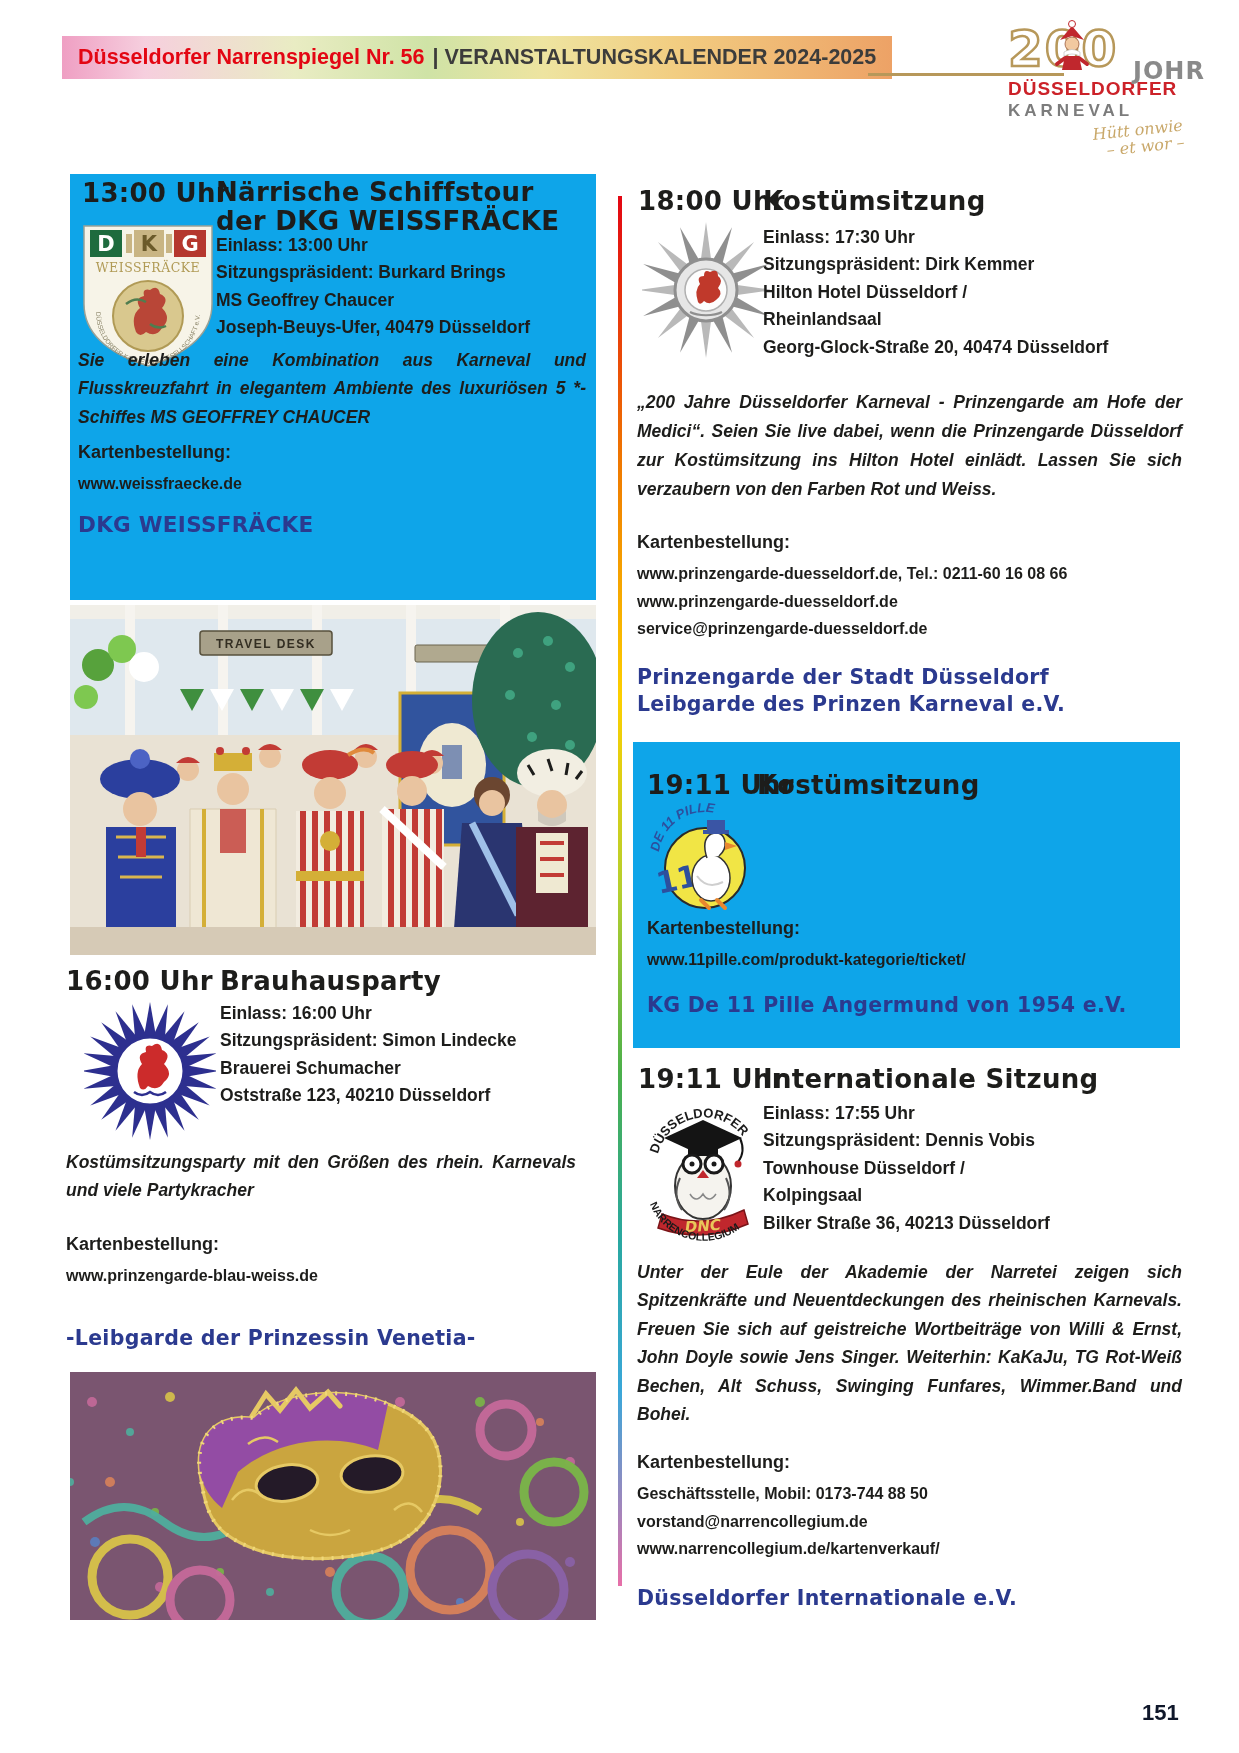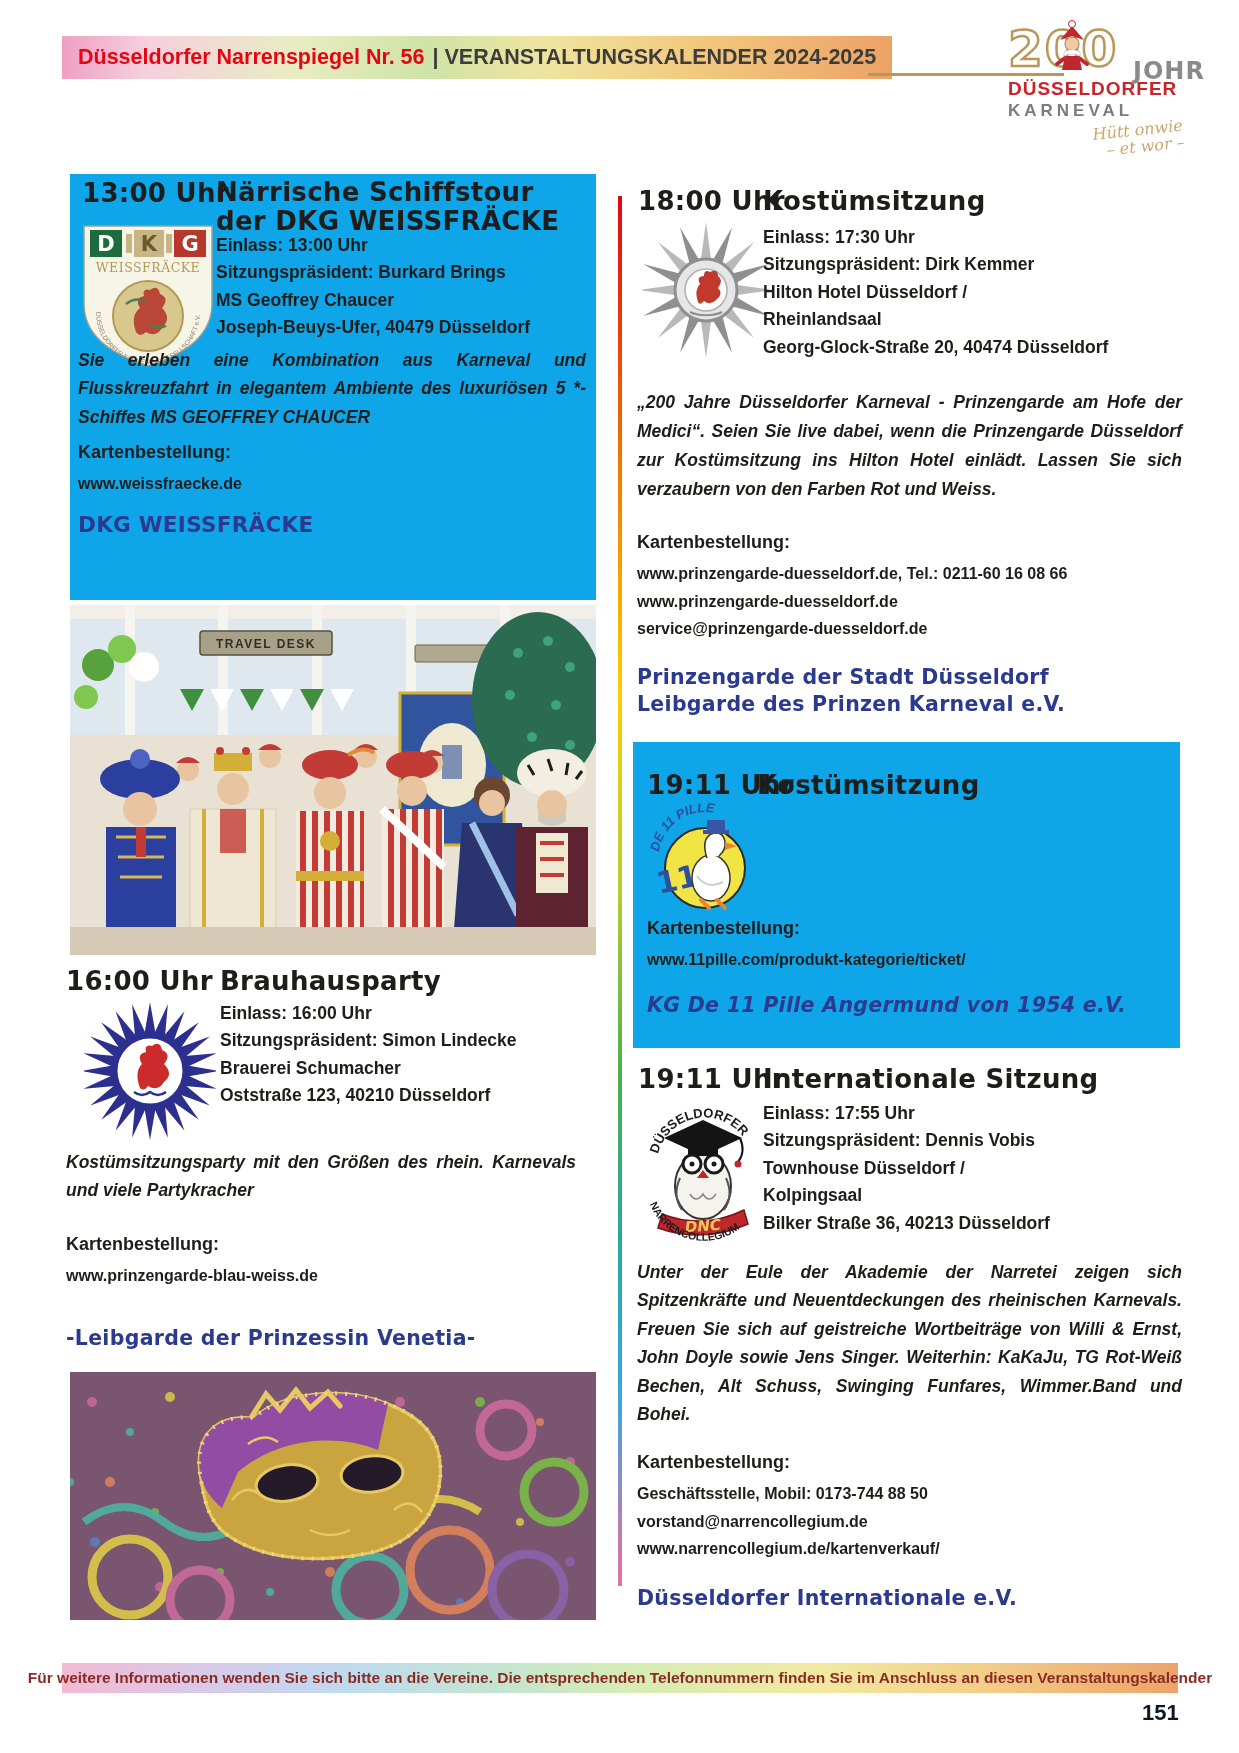--- a/index.html
+++ b/index.html
@@ -410,21 +410,21 @@
       <rect x="58" y="20" width="18" height="12" fill="#3a55a5"></rect>
       <rect x="54" y="30" width="26" height="4" fill="#3a55a5"></rect>
       <path d="M76,42 l12,4 l-12,4 z" fill="#e8872e"></path>
       <path d="M52,100 l8,8 M68,100 l8,8" stroke="#e8872e" stroke-width="4" stroke-linecap="round"></path>
       <path d="M48,76 q10,14 26,6" stroke="#cfcfcf" stroke-width="2" fill="none"></path>
     </svg>
     <div class="abs tlabel" style="left:14px;top:176px;">Kartenbestellung:</div>
     <div class="abs tlines" style="left:14px;top:204px;">
       <div>www.11pille.com/produkt-kategorie/ticket/</div>
     </div>
-    <div class="abs org" style="left:14px;top:250px;font-style:italic;">KG De 11 Pille Angermund von 1954 e.V.</div>
+    <div class="abs org" style="left:14px;top:250px;">KG De 11 Pille Angermund von 1954 e.V.</div>
   </div>
 
   <div class="abs time" style="left:638px;top:1064px;">19:11 Uhr</div>
   <div class="abs etitle" style="left:763px;top:1064px;">Internationale Sitzung</div>
   <svg class="abs" style="left:642px;top:1098px;" width="122" height="155" viewBox="0 0 122 155">
     <defs>
       <path id="dncTop" d="M16,56 A48,48 0 0,1 108,52" fill="none"></path>
       <path id="dncBot" d="M8,106 A58,58 0 0,0 116,106" fill="none"></path>
     </defs>
     <text font-size="13" font-weight="bold" fill="#1a1a1a" font-family="Liberation Sans">
@@ -457,18 +457,15 @@
   </div>
   <p class="abs desc" style="left:637px;top:1258px;width:545px;">Unter der Eule der Akademie der Narretei zeigen sich Spitzenkräfte und Neuentdeckungen des rheinischen Karnevals. Freuen Sie sich auf geistreiche Wortbeiträge von Willi &amp; Ernst, John Doyle sowie Jens Singer. Weiterhin: KaKaJu, TG Rot-Weiß Bechen, Alt Schuss, Swinging Funfares, Wimmer.Band und Bohei.</p>
   <div class="abs tlabel" style="left:637px;top:1452px;">Kartenbestellung:</div>
   <div class="abs tlines" style="left:637px;top:1480px;">
     <div>Geschäftsstelle, Mobil: 0173-744 88 50</div>
     <div>vorstand@narrencollegium.de</div>
     <div>www.narrencollegium.de/kartenverkauf/</div>
   </div>
   <div class="abs org" style="left:637px;top:1585px;">Düsseldorfer Internationale e.V.</div>
 
-  <div class="abs footer-bar">
-    <span>Für weitere Informationen wenden Sie sich bitte an die Vereine. Die entsprechenden Telefonnummern finden Sie im Anschluss an diesen Veranstaltungskalender</span>
-  </div>
   <div class="abs page-num">151</div>
 
 </div>
 
 </body></html>

